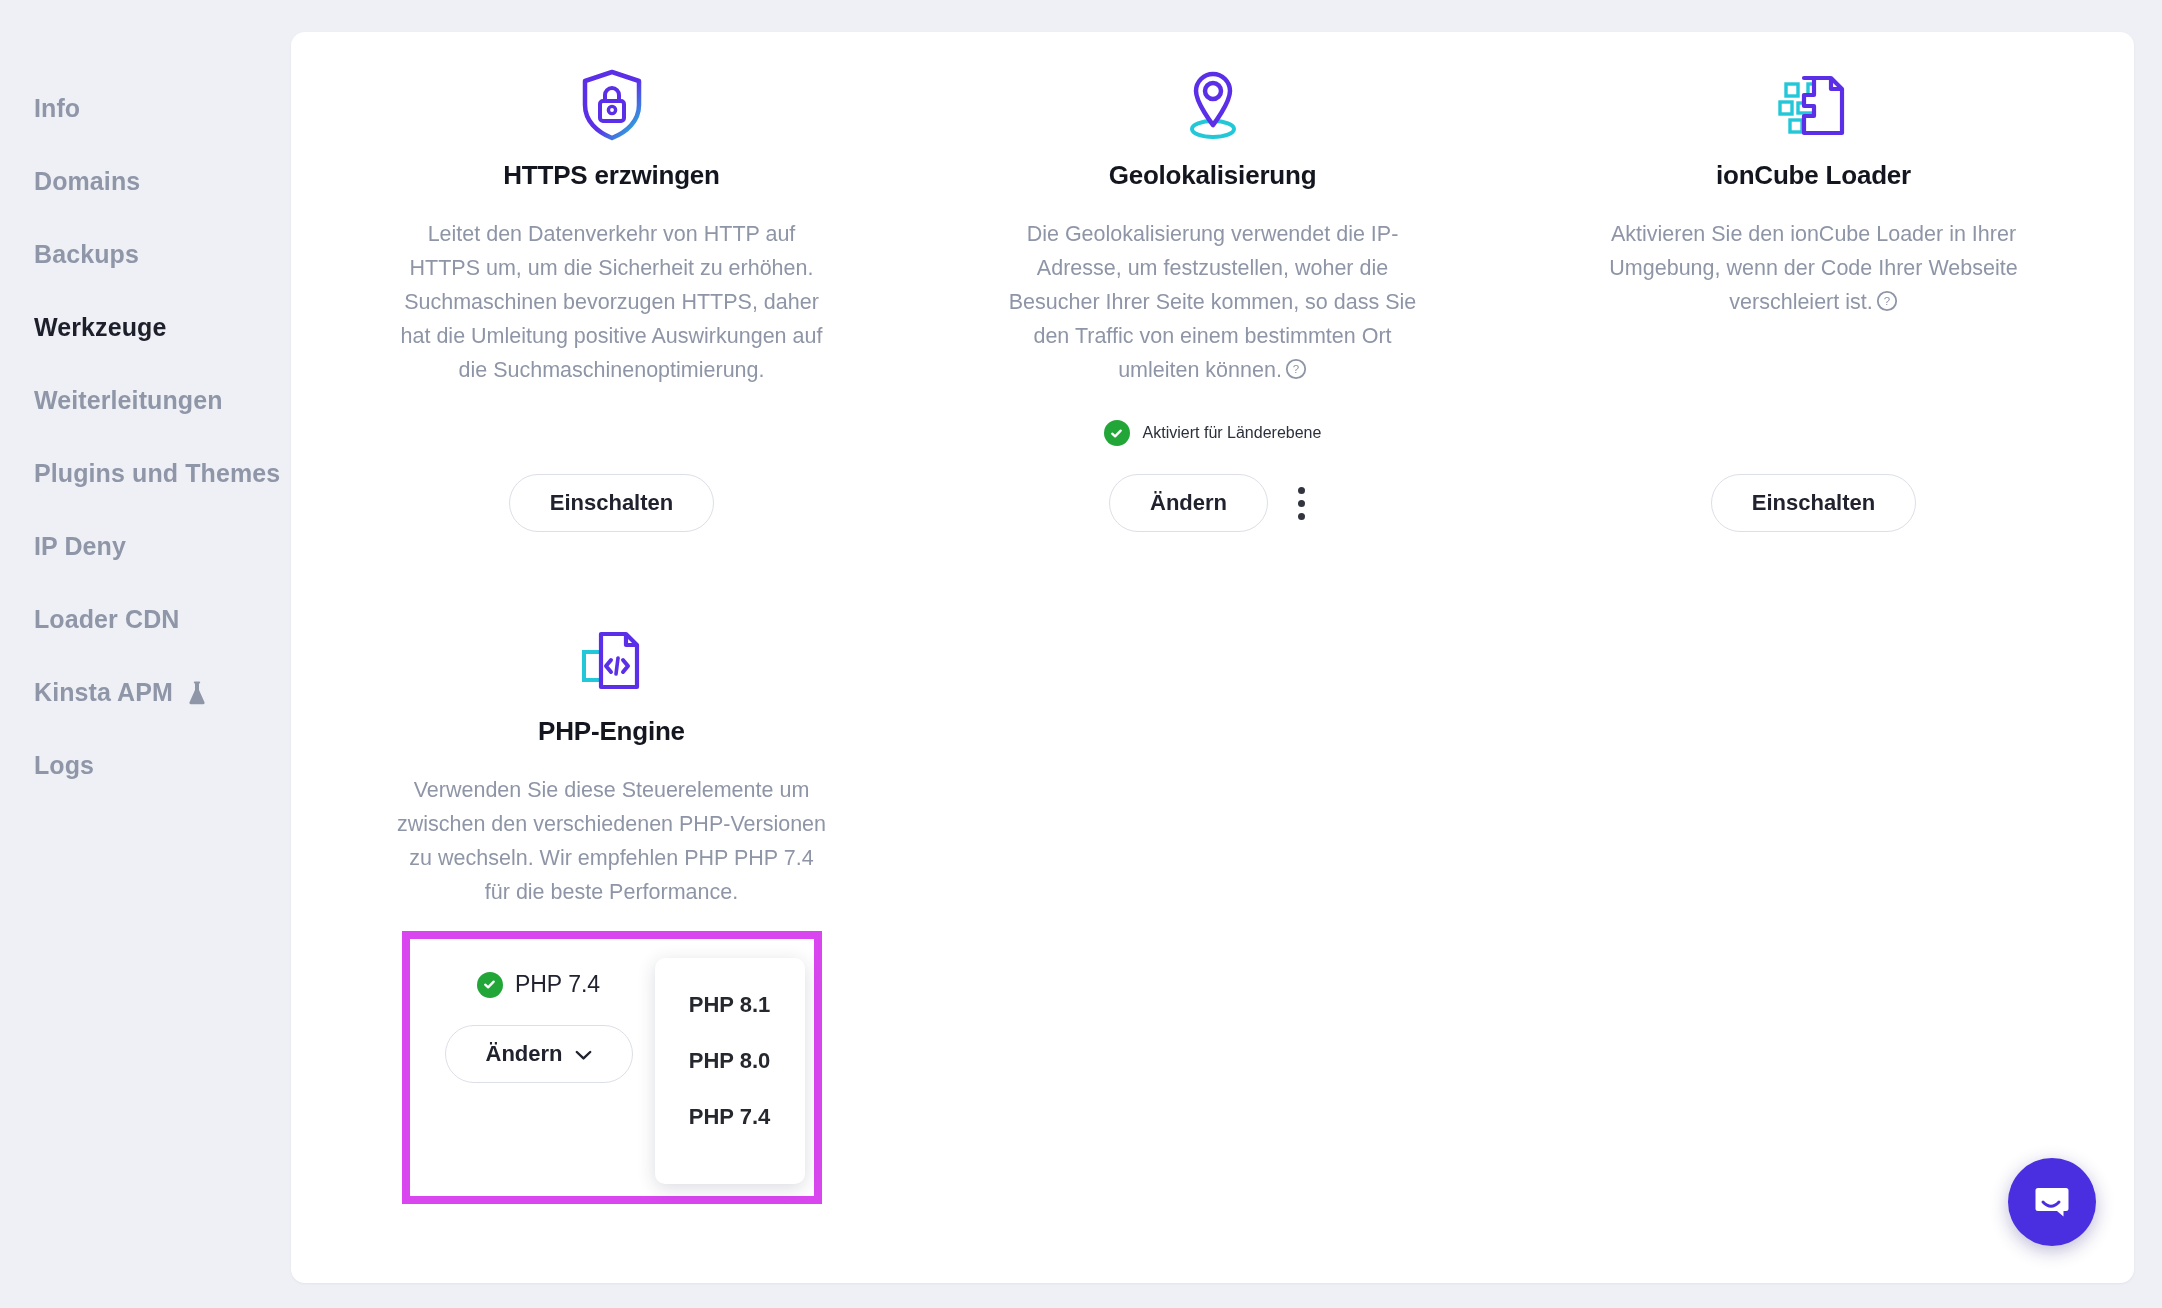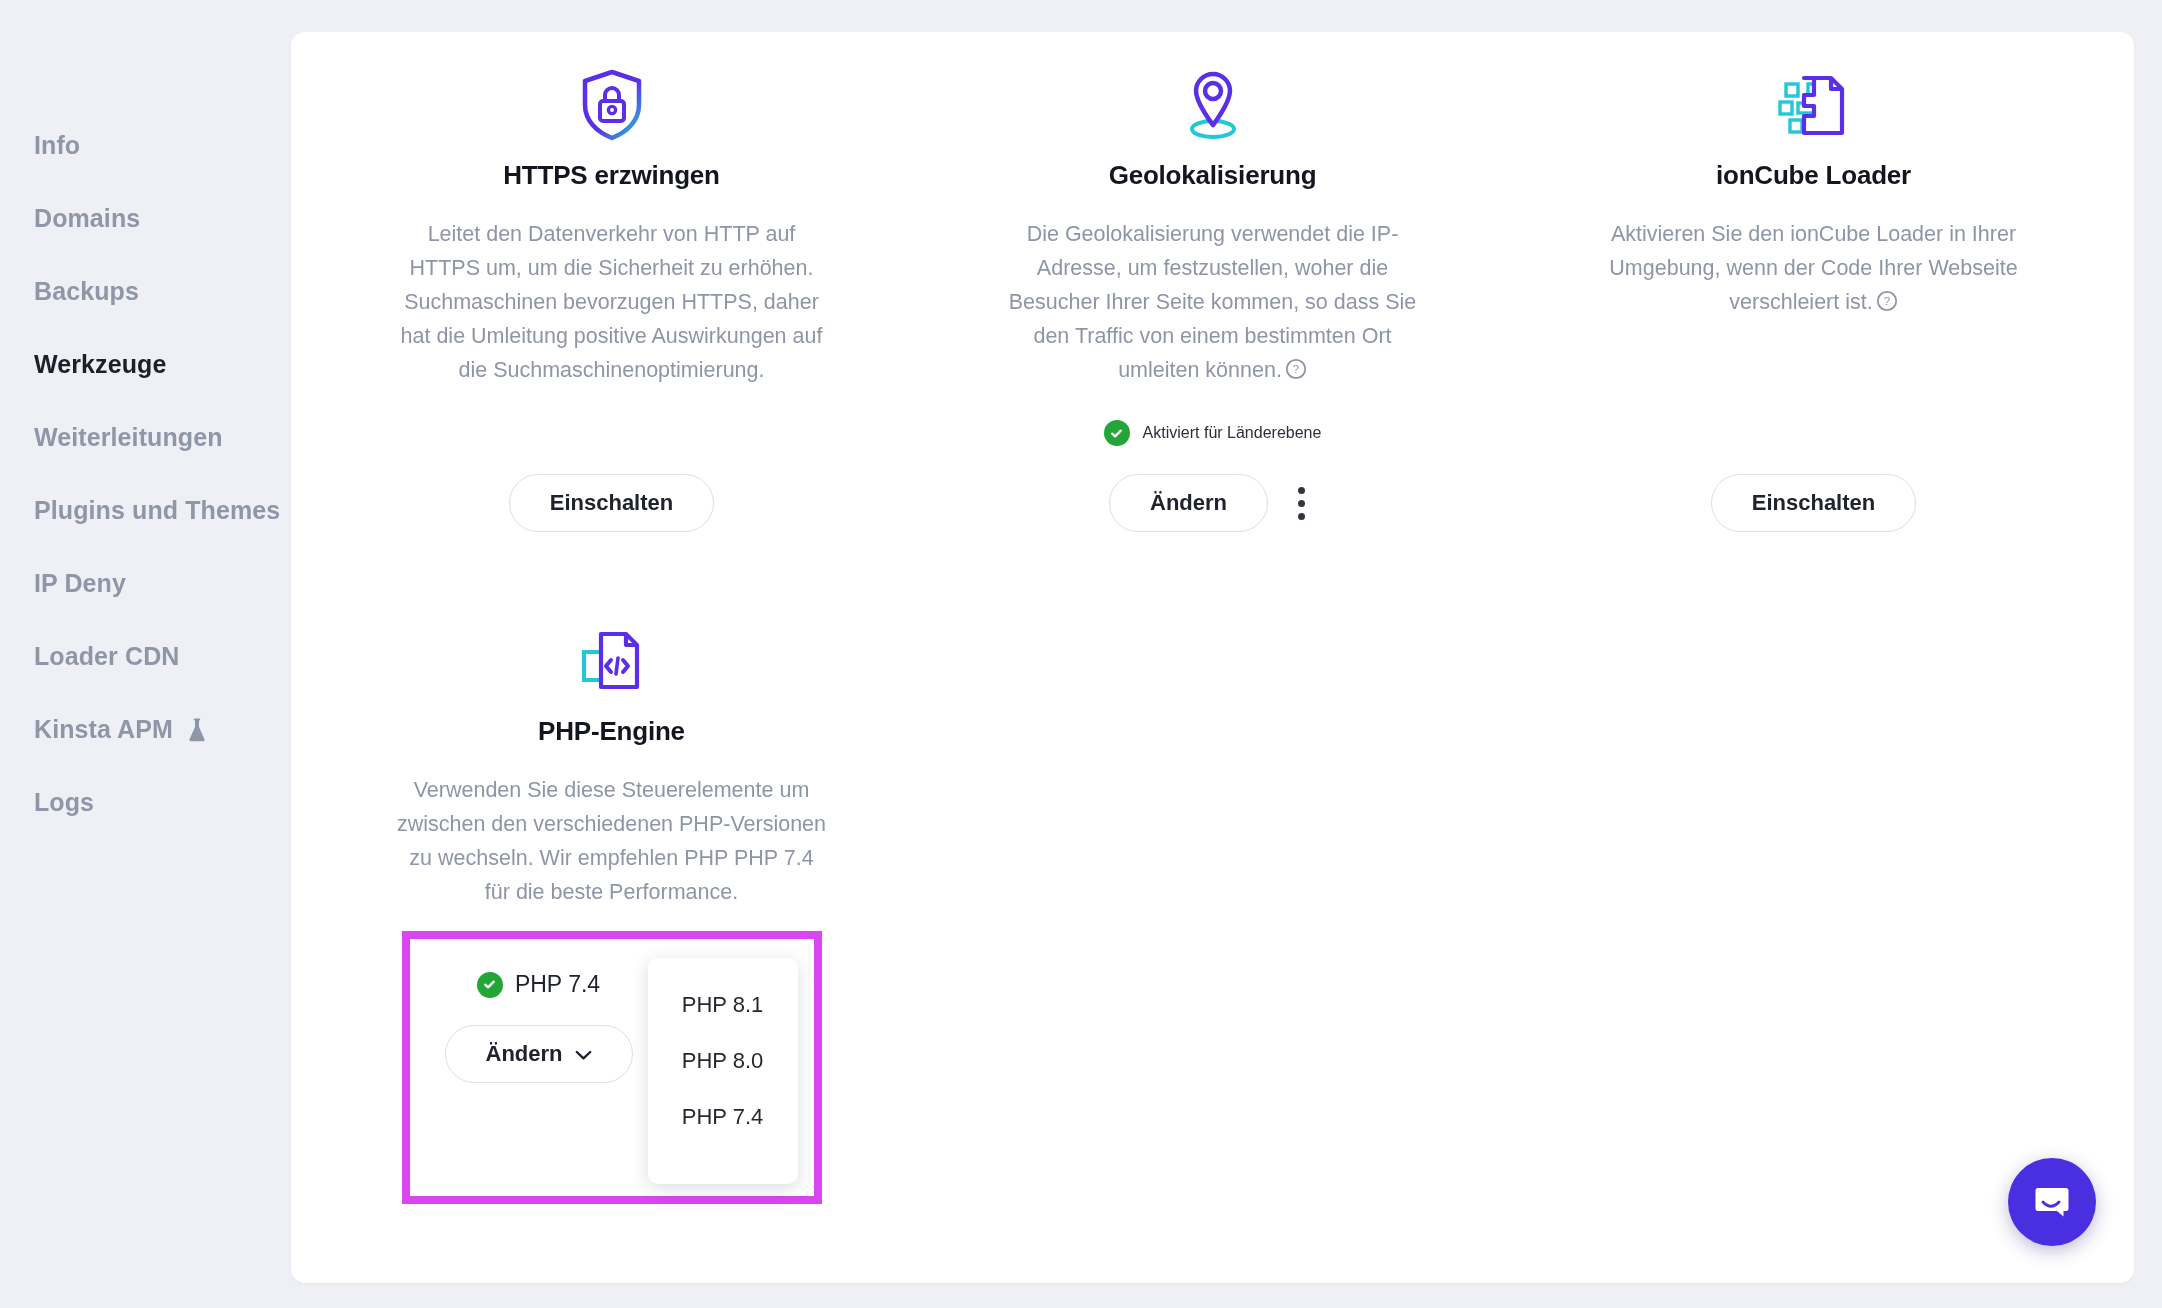--- a/index.html
+++ b/index.html
@@ -17,21 +17,21 @@
     position: absolute;
     inset: 0;
     display: flex;
   }
 
   
   .sidebar {
     width: 291px;
     flex: 0 0 291px;
     background: #eef0f5;
-    padding-top: 109px;
+    padding-top: 72px;
   }
   .side-item {
     font-size: 25px;
     color: #8f96a8;
     font-weight: 700;
     letter-spacing: .1px;
     padding: 0 0 0 34px;
     height: 73px;
     line-height: 73px;
     white-space: nowrap;
@@ -178,32 +178,33 @@
   }
   .php-current {
     display: flex;
     align-items: center;
     gap: 12px;
     font-size: 23px;
     color: #20222e;
   }
   .php-dropdown {
     position: absolute;
-    left: 238px;
+    left: 245px;
     top: 19px;
     width: 150px;
     height: 226px;
     background: #fff;
     border-radius: 10px;
     box-shadow: 0 4px 18px rgba(30,35,70,.16);
     display: flex;
     flex-direction: column;
     padding-top: 36px;
     gap: 34px;
     align-items: center;
+    font-weight: bold;
   }
   .php-option {
     font-size: 22px;
     color: #26282f;
     cursor: pointer;
     line-height: 1;
   }
 
   
   .intercom {

